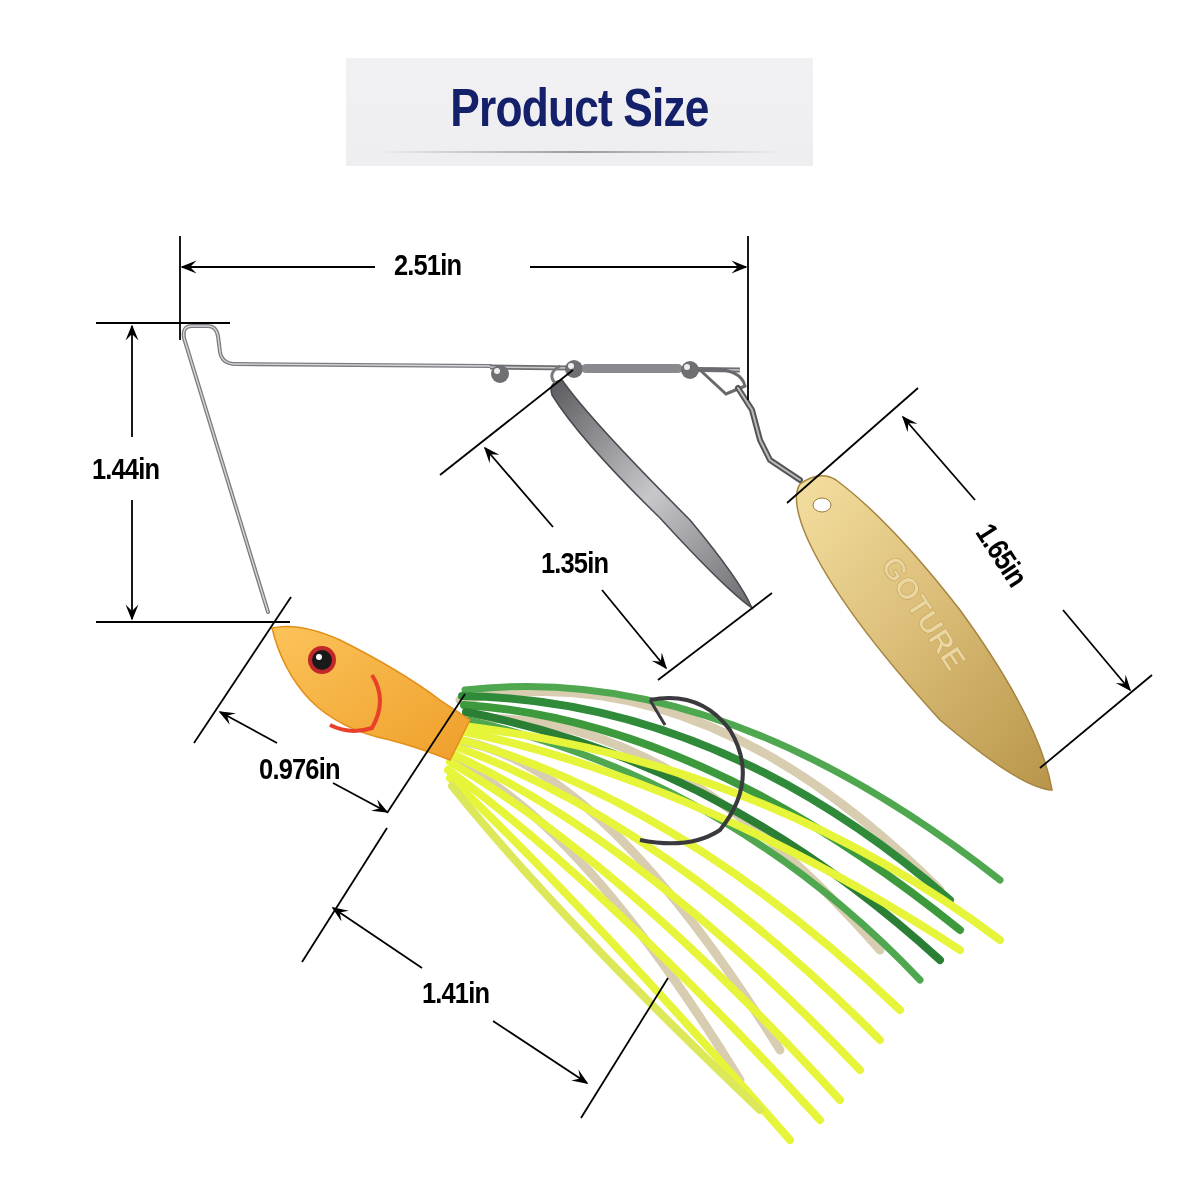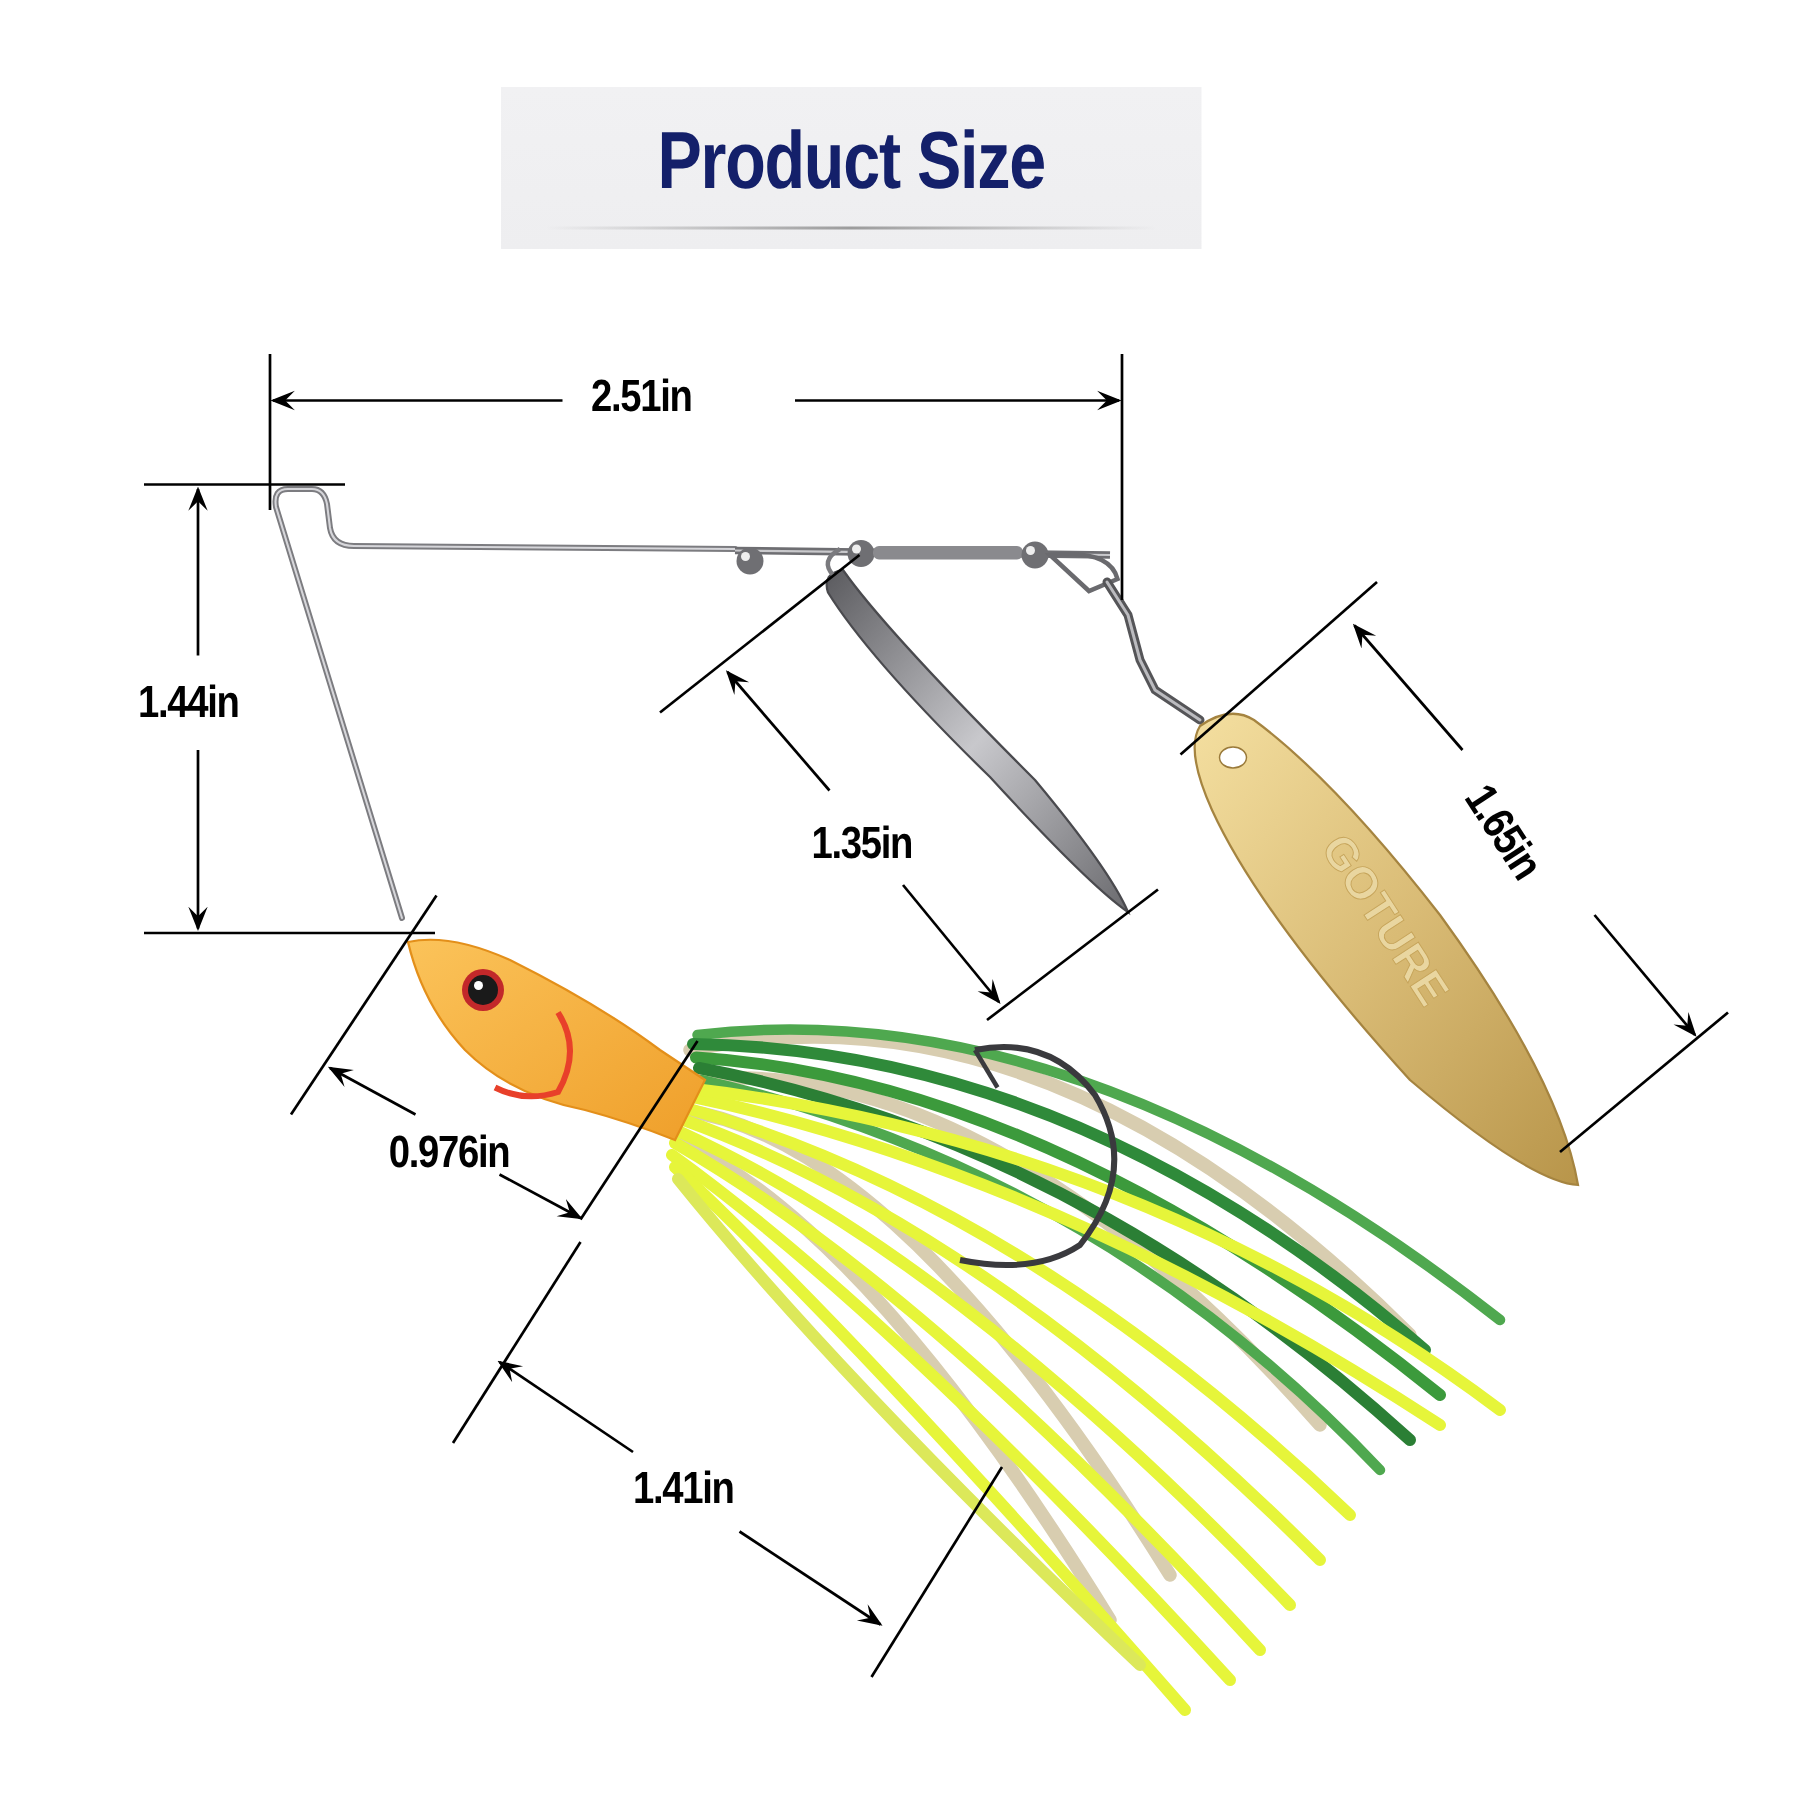--- a/index.html
+++ b/index.html
@@ -1,18 +1,18 @@
 <!DOCTYPE html>
 <html><head>
   <meta charset="utf-8">
   <style>
     html, body { margin: 0; padding: 0; background: #ffffff; }
     body { width: 1200px; height: 1200px; position: relative; overflow: hidden; font-family: "Liberation Sans", sans-serif; }
     .title-banner {
-      position: absolute; left: 334px; top: 58px; width: 467px; height: 108px;
+      position: absolute; left: 346px; top: 58px; width: 467px; height: 108px;
       background: linear-gradient(#f1f1f3, #eeeef0);
     }
     .title-banner .title-text {
       position: absolute; left: 0; right: 0; top: 18px; text-align: center;
       font-family: "Liberation Sans", sans-serif; font-weight: bold;
       font-size: 54px; color: #14206a; letter-spacing: -1px;
       transform: scaleX(0.82); transform-origin: center;
     }
     .title-banner .title-underline {
       position: absolute; left: 30px; right: 30px; top: 93px; height: 2px;

